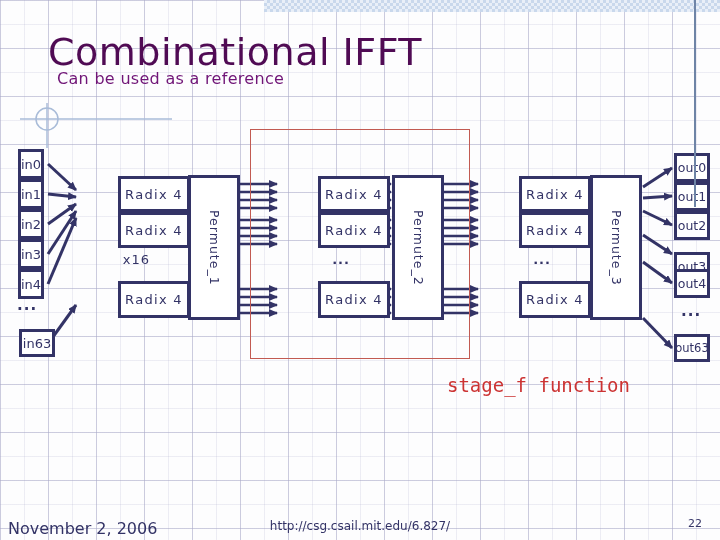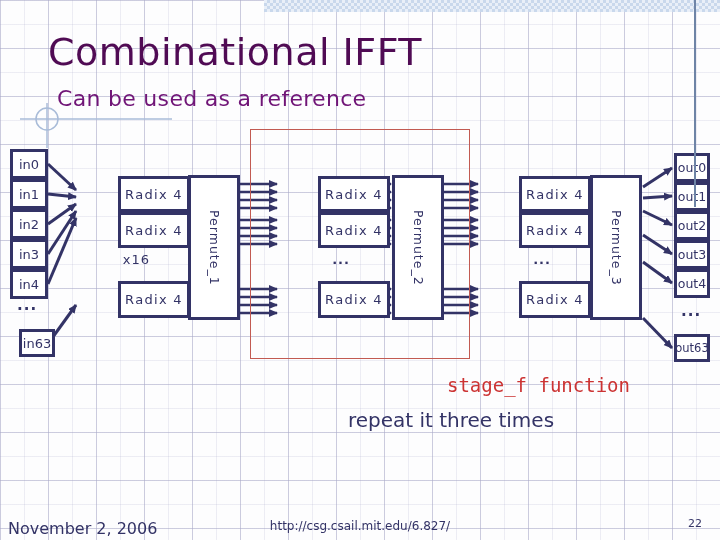--- a/index.html
+++ b/index.html
@@ -18,29 +18,29 @@
     position:absolute;left:264px;top:0;width:456px;height:12px;z-index:1;
     background-color:#e9eff8;
     background-image:
       linear-gradient(45deg,#c9d8ec 25%,transparent 25%,transparent 75%,#c9d8ec 75%),
       linear-gradient(45deg,#c9d8ec 25%,transparent 25%,transparent 75%,#c9d8ec 75%);
     background-position:0 0,3px 3px;background-size:6px 6px;
   }
   .vline{position:absolute;left:694px;top:0;width:2px;height:207px;background:#6e84a6;z-index:6;}
   .deco{position:absolute;left:0;top:0;z-index:1;}
   .title{position:absolute;left:48px;top:30px;font-size:38px;letter-spacing:.5px;color:#500b54;z-index:2;}
-  .subtitle{position:absolute;left:57px;top:86px;font-size:22px;letter-spacing:.3px;color:#701577;z-index:2;}
+  .subtitle{position:absolute;left:57px;top:69px;font-size:16px;letter-spacing:.3px;color:#701577;z-index:2;}
   .wires{position:absolute;left:0;top:0;z-index:2;}
   .redrect{position:absolute;left:250px;top:129px;width:218px;height:228px;border:1.5px solid #c25a52;z-index:3;background:transparent;}
   .box{
     position:absolute;box-sizing:border-box;border:3px solid #333366;background:#fff;
     display:flex;align-items:center;justify-content:center;
     color:#333366;z-index:4;
   }
-  .inbox{left:10px;width:38px;height:30px;font-size:13px;}
+  .inbox{left:18px;width:26px;height:30px;font-size:13px;}
   .outbox{left:674px;width:36px;height:29px;font-size:12.5px;}
   .radix{width:72px;font-size:13px;letter-spacing:1.3px;margin-left:40px;}
   .permute{width:52px;height:145px;top:175px;}
   .vtext{writing-mode:vertical-rl;font-size:12.5px;letter-spacing:1px;color:#333366;}
   .midlabel{position:absolute;width:72px;text-align:right;font-size:13px;letter-spacing:1px;color:#333366;z-index:4;}
   .dots{position:absolute;font-size:15px;font-weight:bold;letter-spacing:1px;color:#333366;z-index:4;}
   .stagef{position:absolute;left:250px;top:374px;width:380px;text-align:right;z-index:4;
     font-family:"DejaVu Sans Mono","Liberation Mono",monospace;font-size:19px;color:#cc3333;}
   .repeat{position:absolute;left:301px;top:408px;width:300px;text-align:center;z-index:4;
     font-size:20px;color:#333366;}
@@ -211,31 +211,30 @@
 
   <div class="box outbox" style="top:153px">
       <span>out0</span>
     </div>
   <div class="box outbox" style="top:182px">
       <span>out1</span>
     </div>
   <div class="box outbox" style="top:211px">
       <span>out2</span>
     </div>
-  <div class="box outbox" style="top:240px">
+  <div class="box outbox" style="top:252px">
       <span>out3</span>
     </div>
   <div class="box outbox" style="top:269px">
       <span>out4</span>
     </div>
   <div class="dots" style="left:681px;top:302px">...</div>
   <div class="box outbox" style="top:334px;height:28px;font-size:11.5px">
       <span>out63</span>
     </div>
 
   <div class="stagef">stage_f function</div>
-  <div class="repeat">repeat it three times</div>
 
   <div class="footer-date">November 2, 2006</div>
   <div class="footer-url">http://csg.csail.mit.edu/6.827/</div>
   <div class="footer-page">22</div>
 
 </div>
 
 </body></html>

